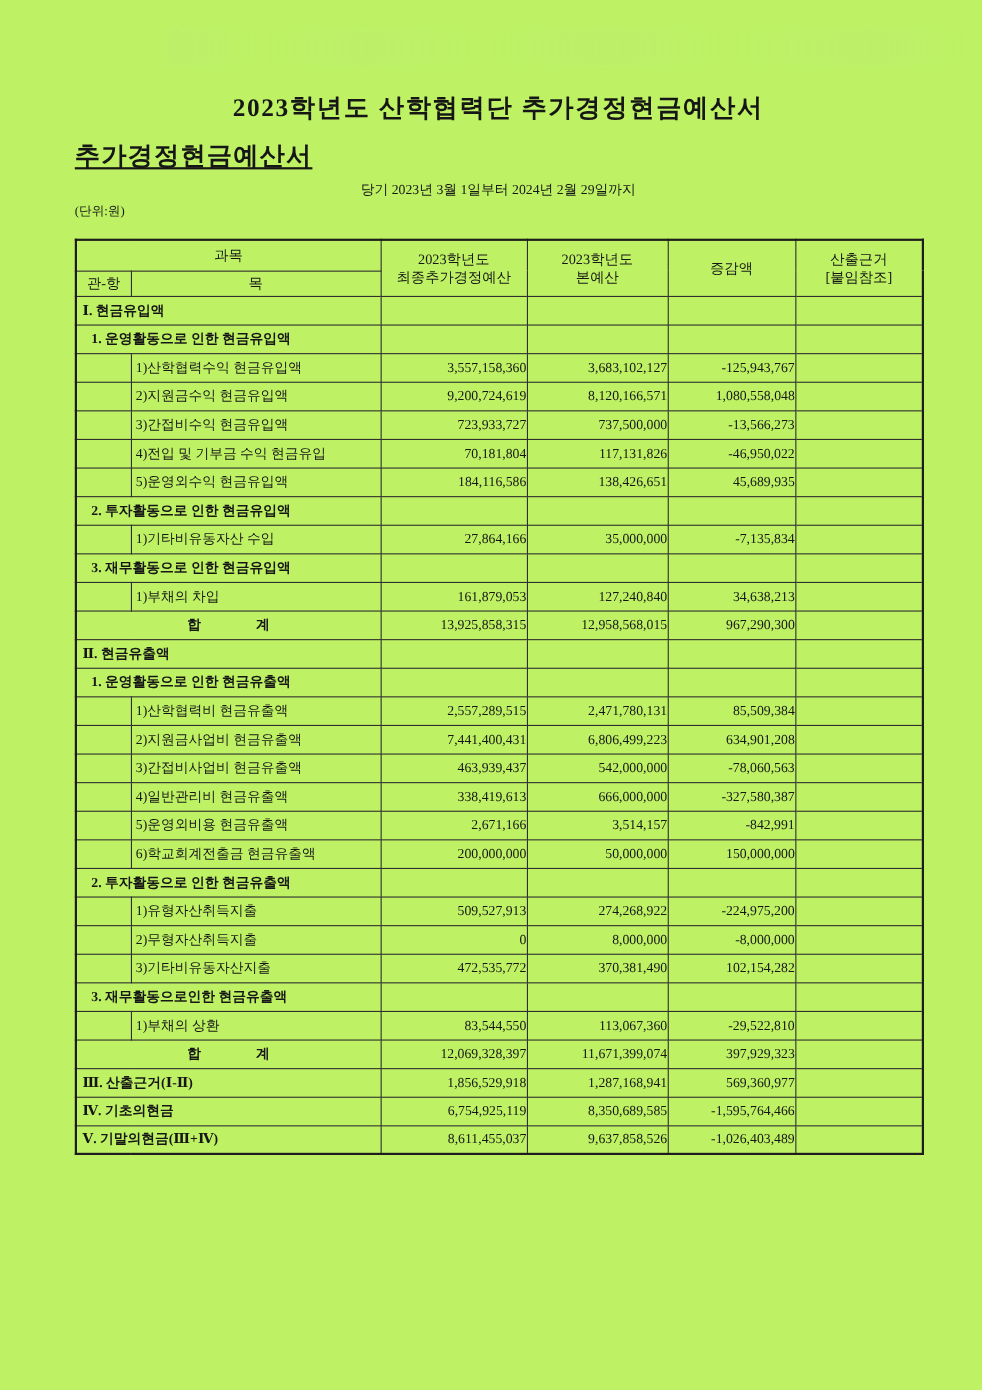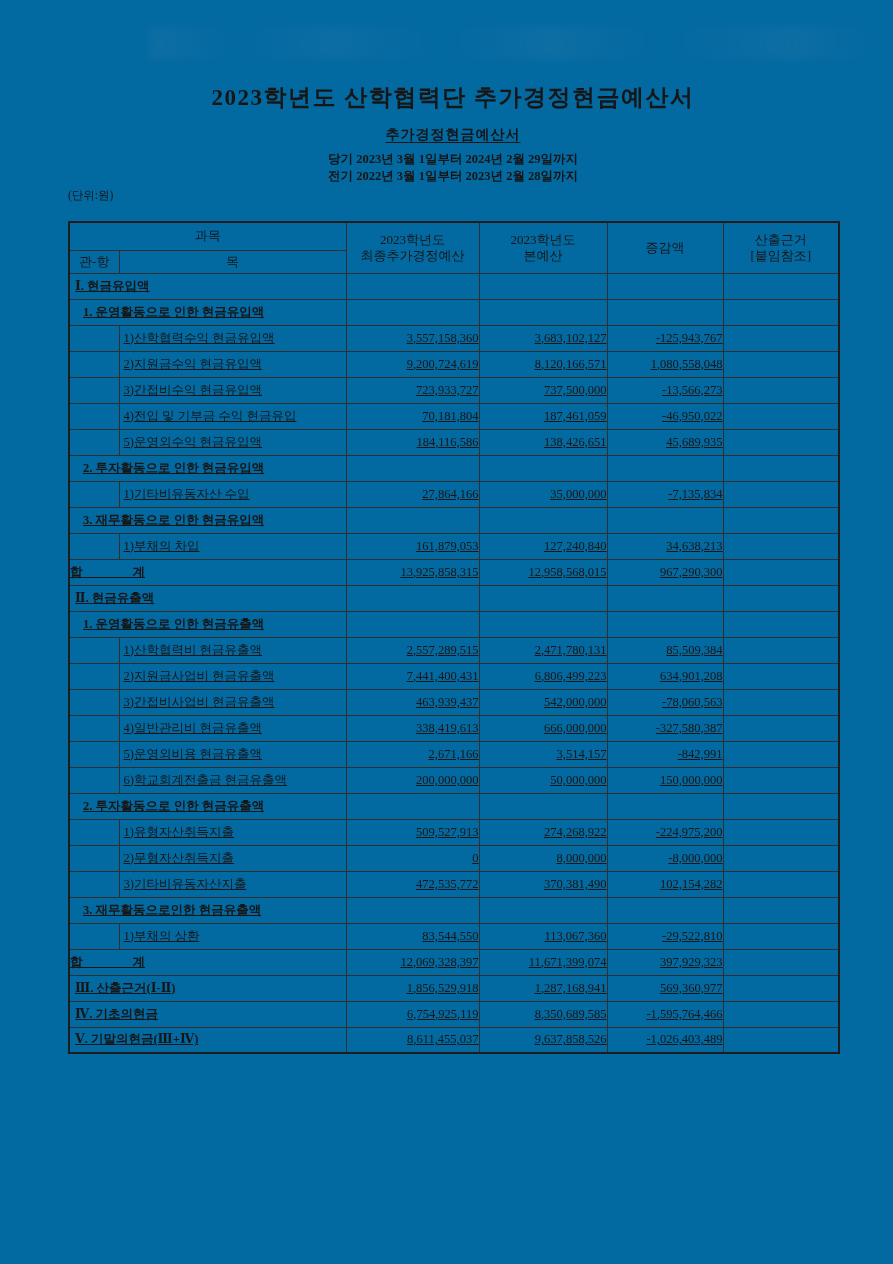--- a/index.html
+++ b/index.html
@@ -4,21 +4,21 @@
 <style>
   html, body {
     margin: 0;
     padding: 0;
     background: #ffffff;
   }
   .doc {
     position: relative;
     width: 893px;
     height: 1264px;
-    background: #0369a1;
+    background: #bef264;
     overflow: hidden;
     font-family: "Liberation Serif", "DejaVu Serif", serif;
     color: #161616;
   }
   
   .scan-artifact {
     position: absolute;
     top: 26px;
     left: 150px;
     width: 730px;
@@ -40,33 +40,31 @@
   .title {
     padding-top: 82px;
     text-align: center;
     font-size: 23px;
     font-weight: bold;
     letter-spacing: 1.5px;
     white-space: nowrap;
   }
   .subtitle {
     margin-top: 13px;
-    text-align: center;
-    font-size: 14px;
+    font-size: 23px;
     font-weight: bold;
     letter-spacing: 1px;
     text-decoration: underline;
     text-underline-offset: 3px;
   }
   .period {
     margin-top: 7px;
     text-align: center;
     font-size: 12.5px;
     line-height: 17px;
-    font-weight: bold;
   }
   .unit-note {
     margin-top: 3px;
     text-align: left;
     font-size: 11.5px;
     padding-right: 2px;
   }
   table.budget {
     width: 770px;
     margin-top: 18px;
@@ -83,27 +81,27 @@
     white-space: nowrap;
   }
   thead th {
     font-weight: normal;
     text-align: center;
     font-size: 13px;
     line-height: 16px;
   }
   .h-row1 { height: 28px; }
   .h-row2 { height: 23px; }
-  tbody tr { height: 26px; text-decoration: underline; }
+  tbody tr { height: 26px; }
   td.gwan-cell { }
   td.label-cell { text-align: left; }
   .row-section td.label-cell   { font-weight: bold; padding-left: 5px; }
   .row-subsection td.label-cell{ font-weight: bold; padding-left: 13px; }
   .row-item td.mok-cell        { padding-left: 4px; }
-  .row-total td.label-cell     { font-weight: bold; text-align: left; white-space: pre; padding-left: 0; }
+  .row-total td.label-cell     { font-weight: bold; text-align: center; white-space: pre; padding-left: 0; }
   td.num-cell {
     text-align: right;
     padding-right: 8px;
     font-size: 12.5px;
   }
   td.basis-cell { }
 </style>
 </head>
 <body>
 
@@ -112,21 +110,20 @@
   <div class="scan-artifact"></div>
 
   <div class="content">
 
     <div class="title">2023학년도 산학협력단 추가경정현금예산서</div>
 
     <div class="subtitle">추가경정현금예산서</div>
 
     <div class="period">
       <div>당기 2023년 3월 1일부터 2024년 2월 29일까지</div>
-      <div>전기 2022년 3월 1일부터 2023년 2월 28일까지</div>
     </div>
 
     <div class="unit-note">(단위:원)</div>
 
     <table class="budget">
       <colgroup>
         <col style="width:50px">
         <col style="width:227px">
         <col style="width:133px">
         <col style="width:128px">
@@ -191,21 +188,21 @@
             <td class="mok-cell label-cell">3)간접비수익 현금유입액</td>
             <td class="num-cell">723,933,727</td>
             <td class="num-cell">737,500,000</td>
             <td class="num-cell">-13,566,273</td>
             <td class="basis-cell"></td>
           </tr>
           <tr class="row-item">
             <td class="gwan-cell"></td>
             <td class="mok-cell label-cell">4)전입 및 기부금 수익 현금유입</td>
             <td class="num-cell">70,181,804</td>
-            <td class="num-cell">187,461,059</td>
+            <td class="num-cell">117,131,826</td>
             <td class="num-cell">-46,950,022</td>
             <td class="basis-cell"></td>
           </tr>
           <tr class="row-item">
             <td class="gwan-cell"></td>
             <td class="mok-cell label-cell">5)운영외수익 현금유입액</td>
             <td class="num-cell">184,116,586</td>
             <td class="num-cell">138,426,651</td>
             <td class="num-cell">45,689,935</td>
             <td class="basis-cell"></td>

